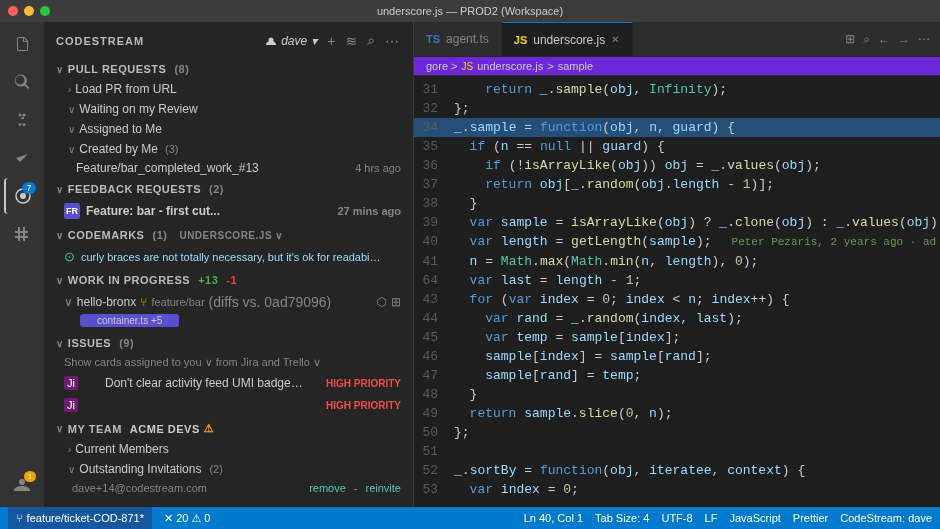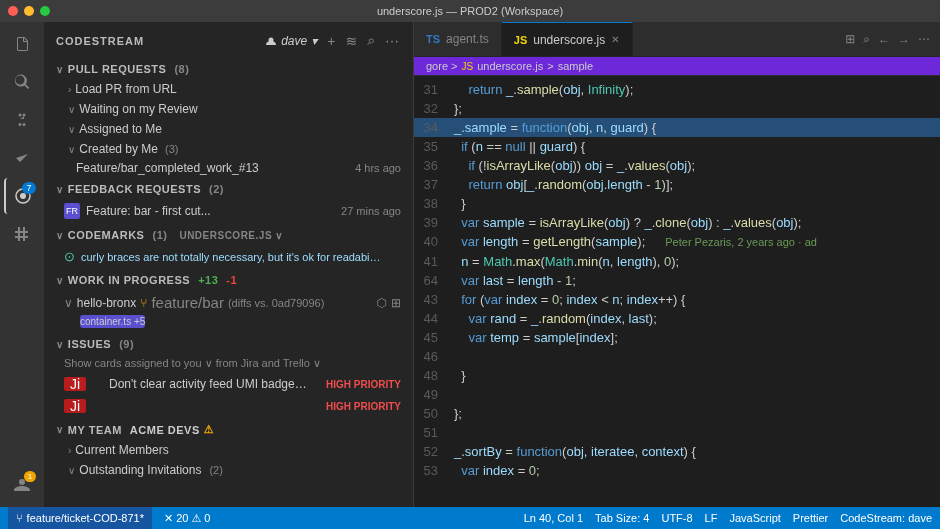--- a/index.html
+++ b/index.html
@@ -190,20 +190,21 @@
     }
     
     .feedback-item {
       padding: 4px 12px 4px 20px;
       color: #cccccc;
       cursor: pointer;
       font-size: 12px;
       display: flex;
       align-items: center;
       justify-content: space-between;
+      font-weight: bold;
     }
     .feedback-icon {
       width: 16px;
       height: 16px;
       background: #5a4fcf;
       border-radius: 2px;
       display: flex;
       align-items: center;
       justify-content: center;
       font-size: 9px;
@@ -240,53 +241,53 @@
       cursor: pointer;
       font-size: 12px;
     }
     .wip-branch {
       display: flex;
       align-items: center;
       gap: 4px;
     }
     .wip-feature {
       color: #858585;
-      font-size: 15px;
+      font-size: 11px;
     }
     .wip-diff {
       color: #858585;
-      font-size: 11px;
+      font-size: 14px;
     }
     .wip-file-tag {
       background: #5a4fcf;
       color: #cccccc;
       font-size: 10px;
-      padding: 1px 0;
+      padding: 1px 17px;
       border-radius: 3px;
       margin-top: 2px;
       display: inline-block;
     }
     
     .issue-item {
       padding: 4px 12px 4px 20px;
       cursor: pointer;
       font-size: 12px;
       display: flex;
       align-items: center;
       justify-content: space-between;
     }
     .issue-icon {
-      width: 22px;
+      width: 14px;
       height: 14px;
-      background: #b91c1c;
+      background: #701a75;
       border-radius: 2px;
       display: flex;
       align-items: center;
       justify-content: center;
-      font-size: 14px;
+      font-size: 11px;
       color: white;
       margin-right: 6px;
       flex-shrink: 0;
     }
     .issue-title {
       color: #cccccc;
       overflow: hidden;
       text-overflow: ellipsis;
       white-space: nowrap;
       max-width: 200px;
@@ -382,21 +383,21 @@
       gap: 4px;
       flex-shrink: 0;
       background: #6d28d9;
     }
     .breadcrumb span { color: #cccccc; }
     
     .code-editor {
       flex: 1;
       overflow: auto;
       padding: 4px 0;
-      font-family: Liberation Sans, sans-serif;
+      font-family: Liberation Mono, monospace;
       font-size: 13px;
       line-height: 19px;
       background: #1e1e1e;
     }
     .code-editor::-webkit-scrollbar { width: 8px; height: 8px; }
     .code-editor::-webkit-scrollbar-thumb { background: #555; }
     .code-line {
       display: flex;
       align-items: flex-start;
       padding: 0 16px 0 0;
@@ -660,20 +661,28 @@
       </div>
       <div class="team-item">
         <span class="chevron">›</span>
         <span>Current Members</span>
       </div>
       <div class="team-item">
         <span class="chevron">∨</span>
         <span>Outstanding Invitations</span>
         <span style="color:#858585;font-size:11px;margin-left:4px;">(2)</span>
       </div>
+      <div class="invitation-item">
+        <span>dave+14@codestream.com</span>
+        <div class="invite-actions">
+          <span>remove</span>
+          <span> - </span>
+          <span>reinvite</span>
+        </div>
+      </div>
     </div>
   </div>
 
   <div class="editor-area">
 
     <div class="tab-bar">
       <div class="tab">
         <span class="tab-icon-ts">TS</span>
         <span>agent.ts</span>
       </div>
@@ -751,27 +760,33 @@
       <div class="code-line">
         <span class="line-num">44</span>
         <span class="code-content">    <span class="kw">var</span> <span class="vr">rand</span> <span class="op">=</span> <span class="vr">_</span>.<span class="fn">random</span>(<span class="vr">index</span>, <span class="vr">last</span>);</span>
       </div>
       <div class="code-line">
         <span class="line-num">45</span>
         <span class="code-content">    <span class="kw">var</span> <span class="vr">temp</span> <span class="op">=</span> <span class="vr">sample</span>[<span class="vr">index</span>];</span>
       </div>
       <div class="code-line">
         <span class="line-num">46</span>
+        <span class="code-content">    <span class="vr">sample</span>[<span class="vr">index</span>] <span class="op">=</span> <span class="vr">sample</span>[<span class="vr">rand</span>];</span>
+      </div>
+      <div class="code-line">
+        <span class="line-num">47</span>
+        <span class="code-content">    <span class="vr">sample</span>[<span class="vr">rand</span>] <span class="op">=</span> <span class="vr">temp</span>;</span>
       </div>
       <div class="code-line">
         <span class="line-num">48</span>
         <span class="code-content">  <span class="op">}</span></span>
       </div>
       <div class="code-line">
         <span class="line-num">49</span>
+        <span class="code-content">  <span class="kw">return</span> <span class="vr">sample</span>.<span class="fn">slice</span>(<span class="num">0</span>, <span class="vr">n</span>);</span>
       </div>
       <div class="code-line">
         <span class="line-num">50</span>
         <span class="code-content">};</span>
       </div>
       <div class="code-line">
         <span class="line-num">51</span>
         <span class="code-content"> </span>
       </div>
       <div class="code-line">

